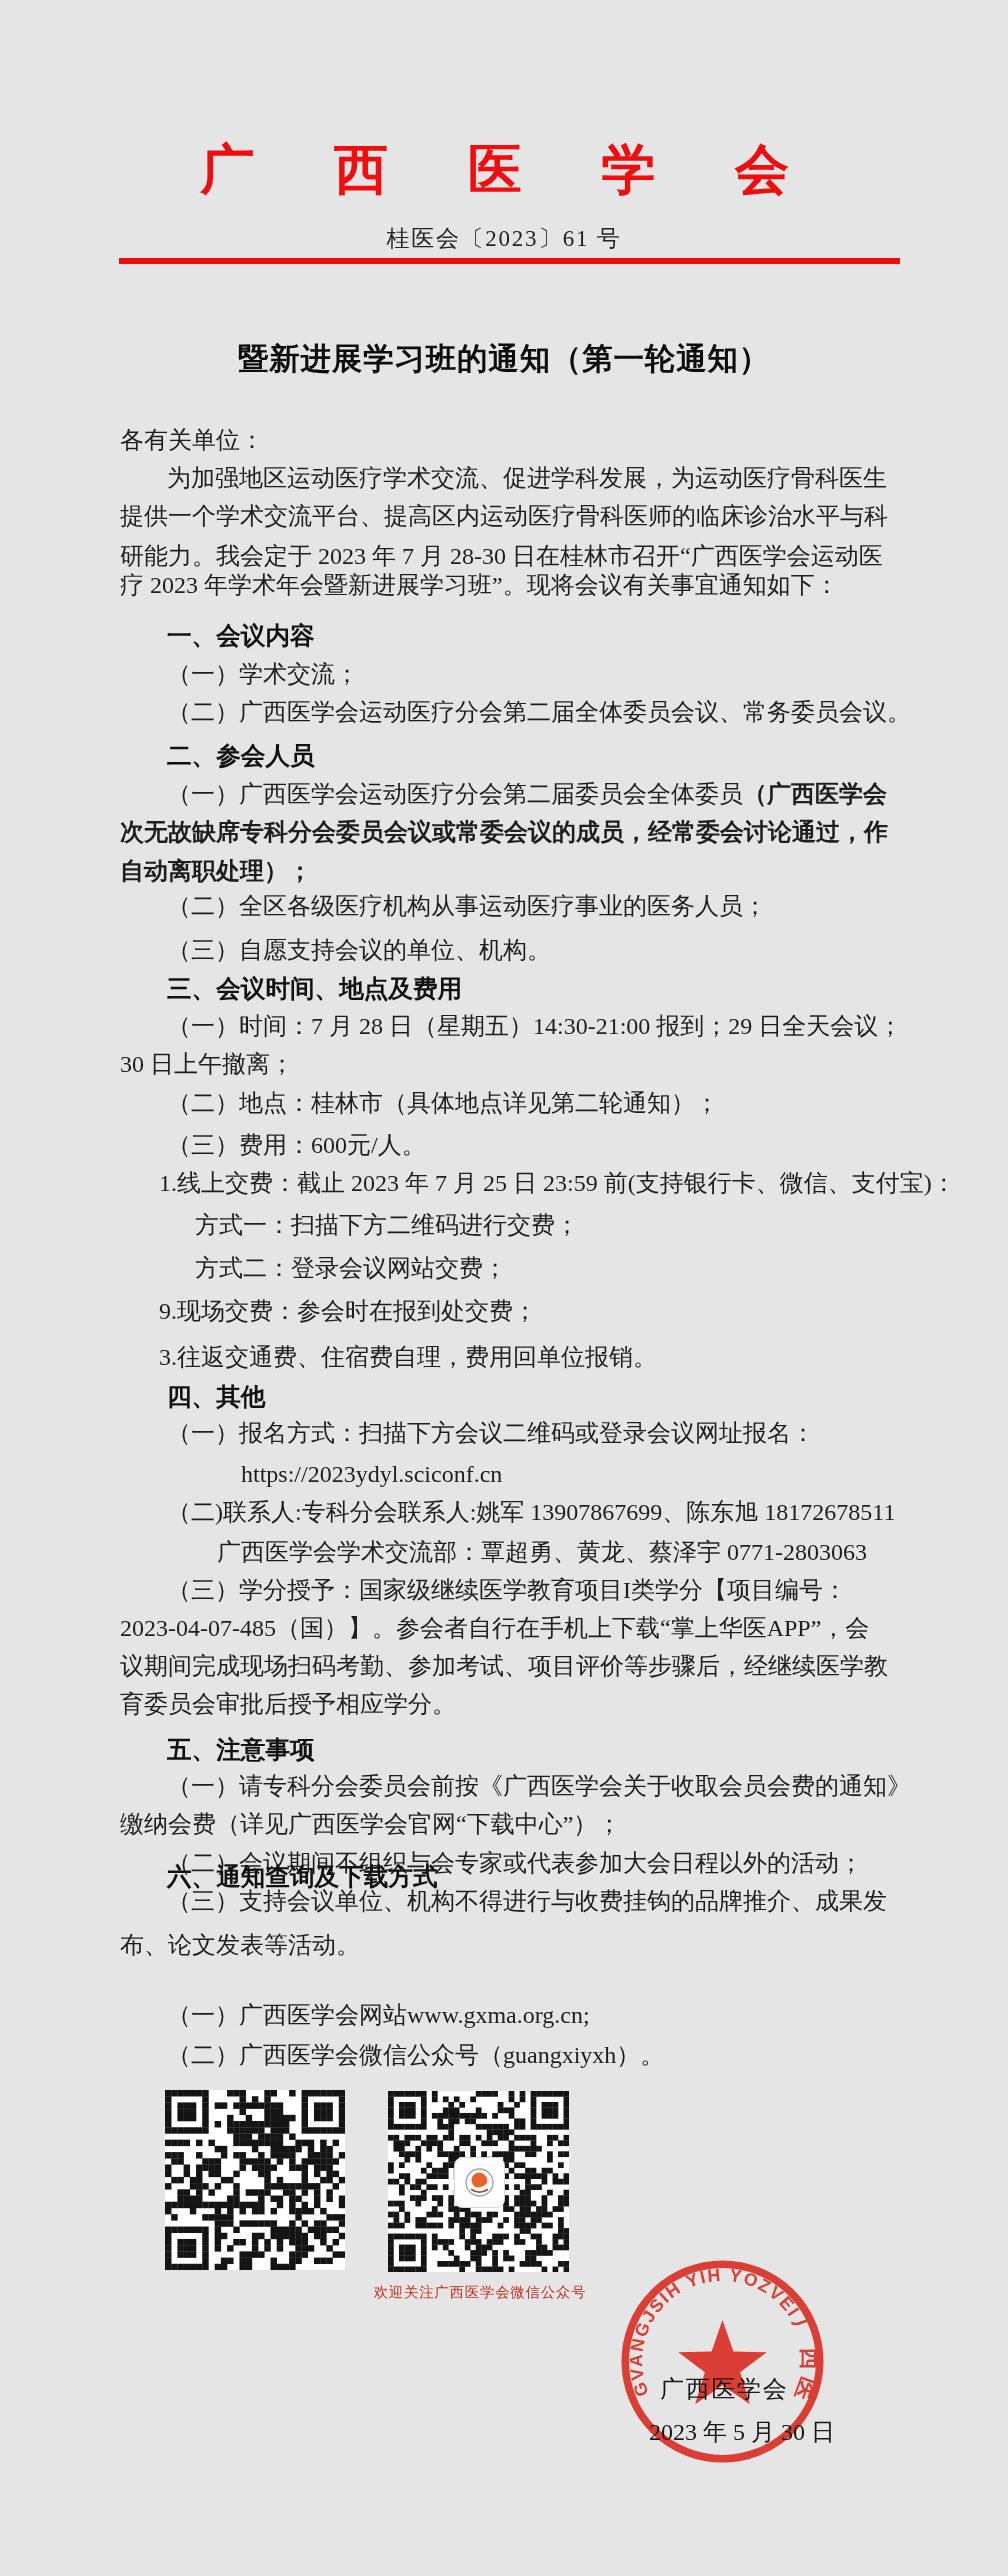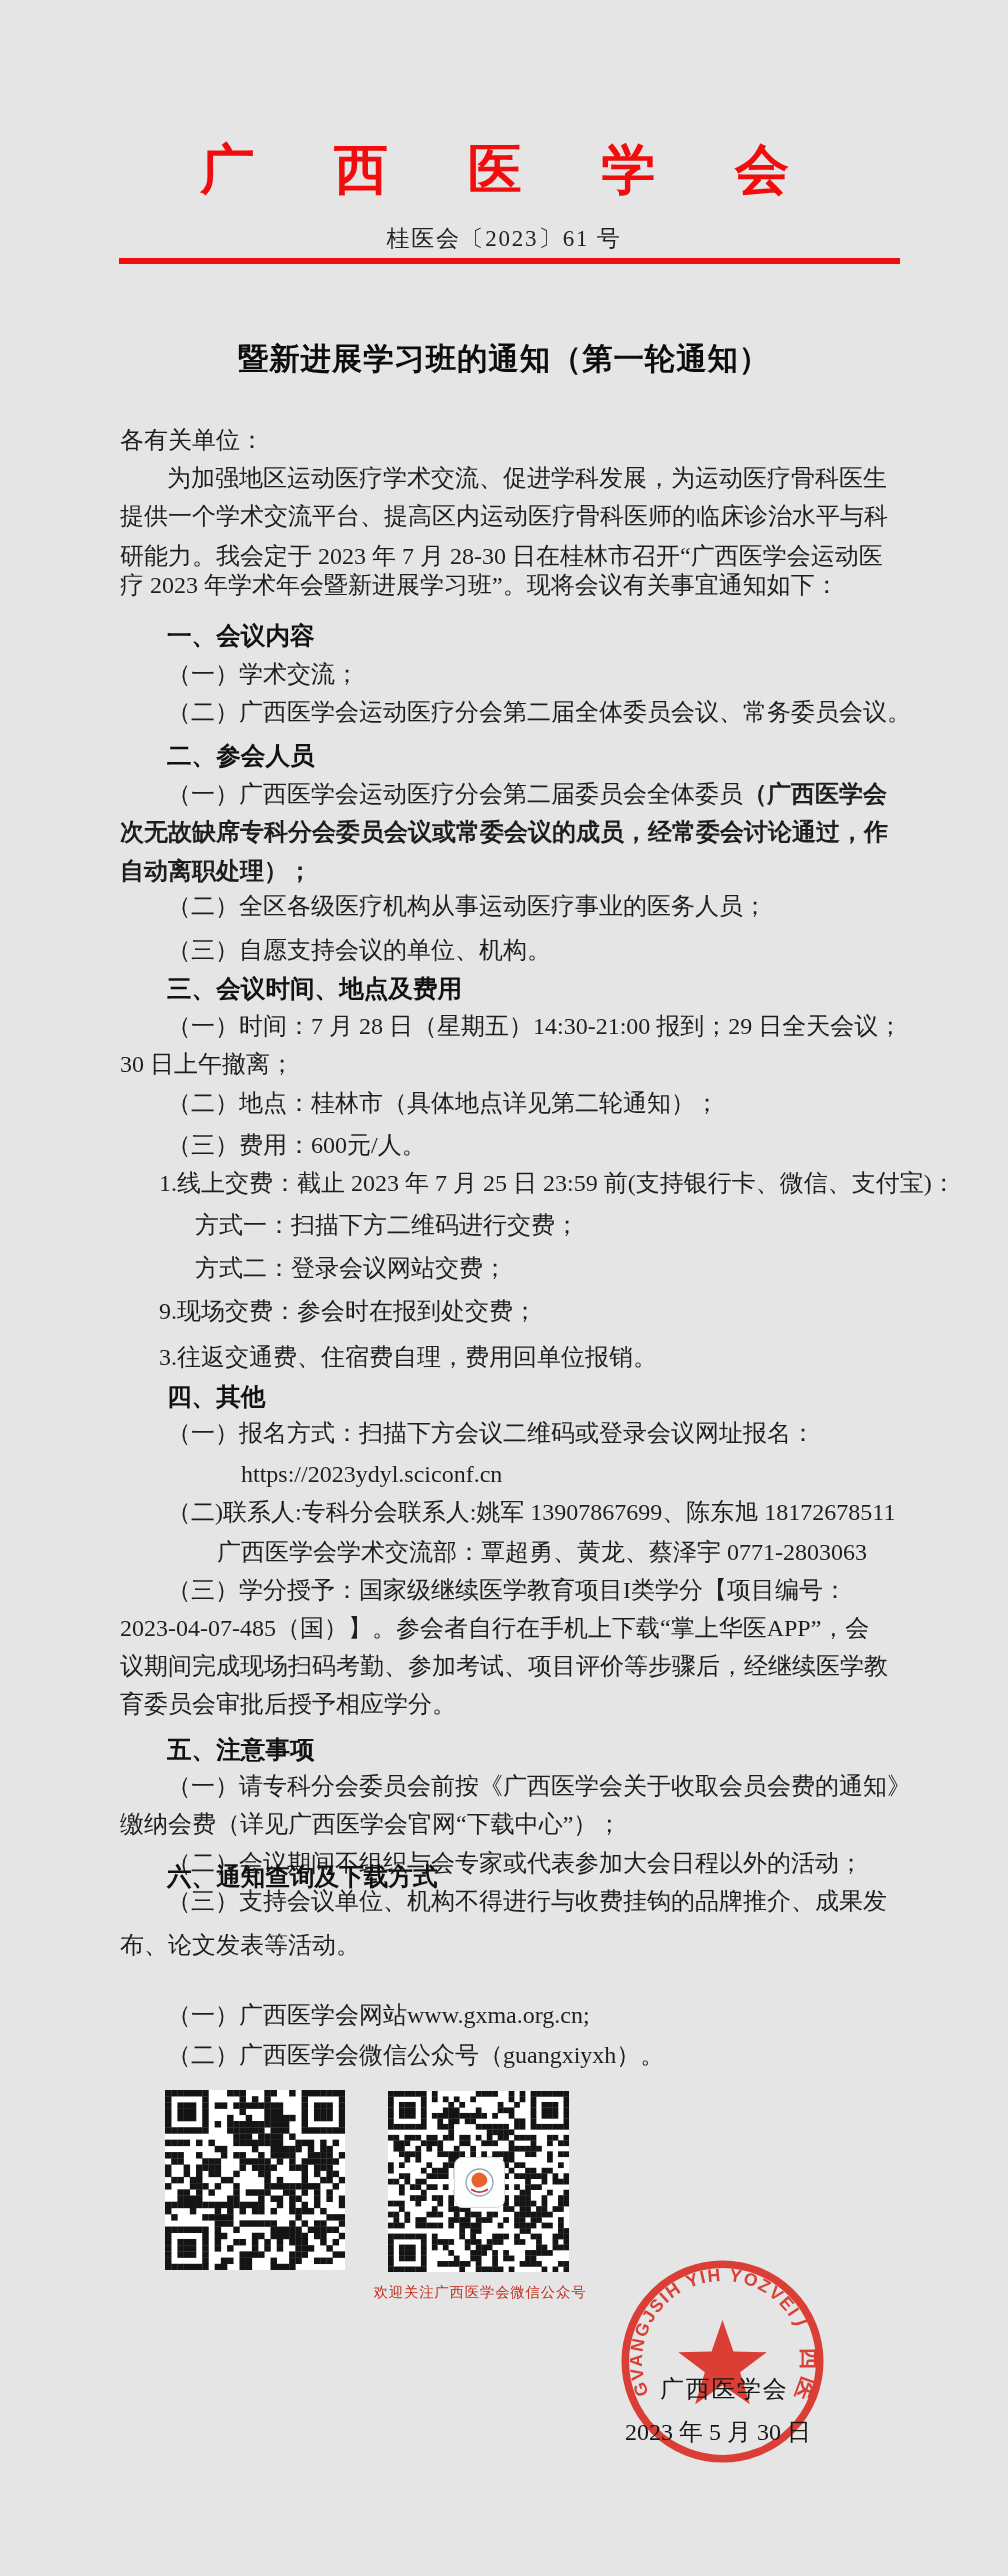--- a/index.html
+++ b/index.html
@@ -52,21 +52,21 @@
   .caption-right{
     position:absolute;left:363px;top:2283px;width:234px;text-align:center;
     font-size:14.4px;color:#c43024;letter-spacing:0.8px;
   }
   .seal{position:absolute;left:616px;top:2255px;width:213px;height:213px;z-index:1;}
   .sig-org{
     position:absolute;left:660px;top:2373px;width:186px;z-index:2;
     font-size:24px;color:#161616;letter-spacing:1.7px;white-space:nowrap;
   }
   .sig-date{
-    position:absolute;left:625px;top:2416px;width:220px;z-index:2;
+    position:absolute;left:649px;top:2416px;width:220px;z-index:2;
     font-size:24px;color:#161616;white-space:nowrap;
   }
 </style>
 </head>
 <body>
 
 <div class="page">
 
   <div class="org-title">广 西 医 学 会</div>
 

